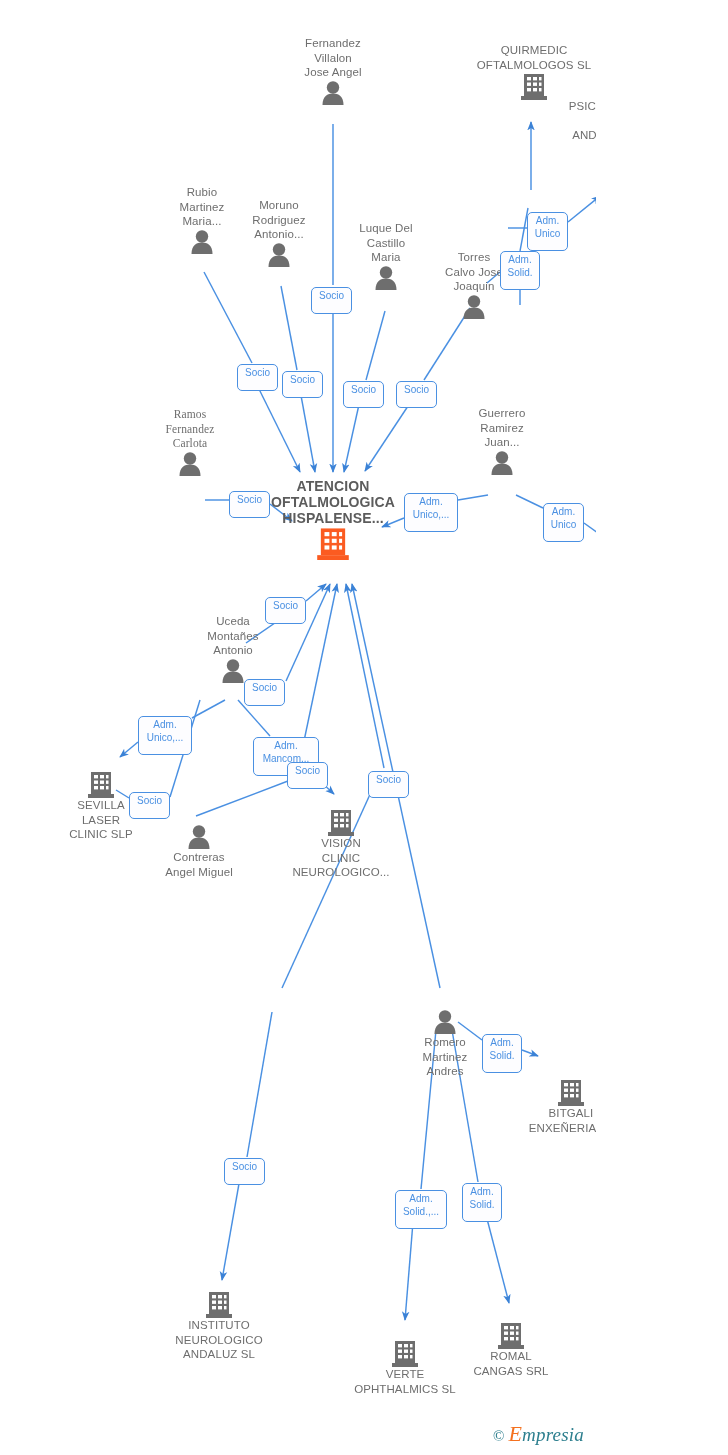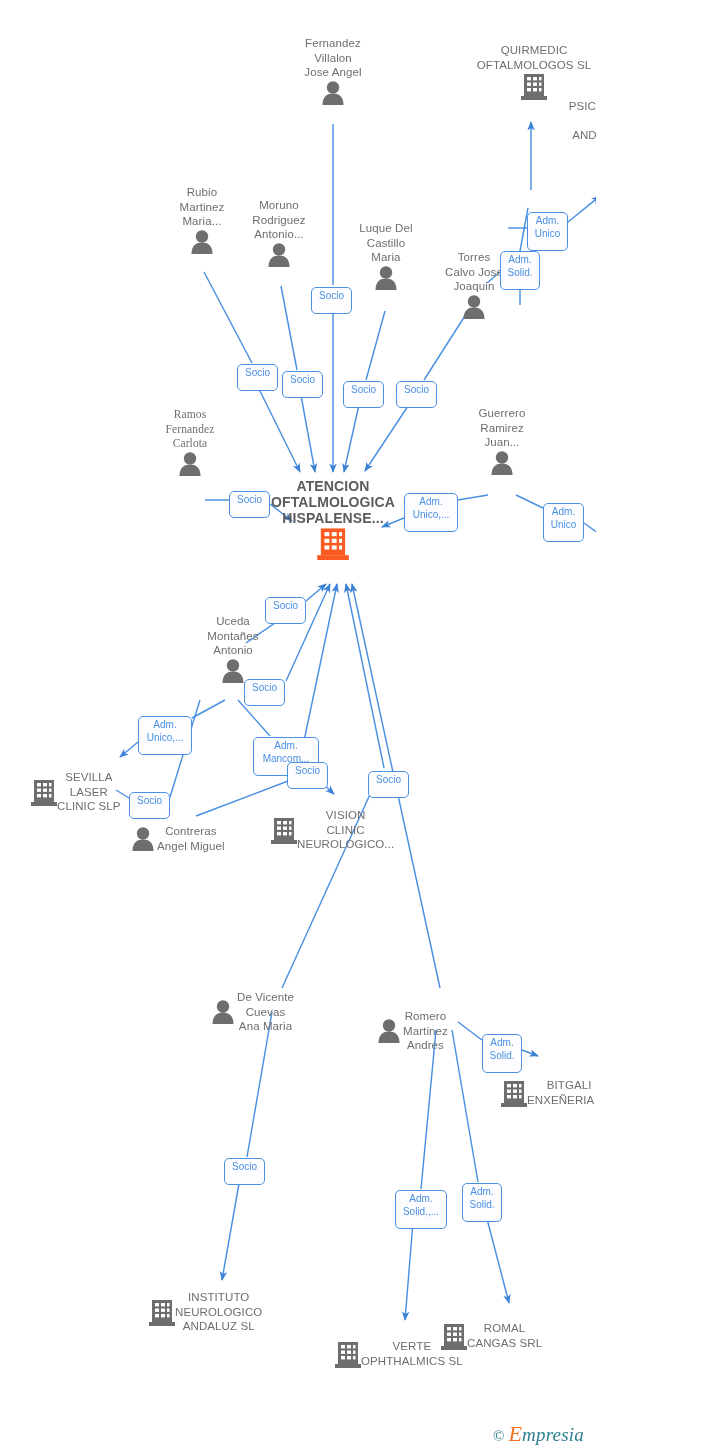--- a/index.html
+++ b/index.html
@@ -52,21 +52,21 @@
   }
   .node.focus .caption {
     color: #5c5c5c;
     font-weight: bold;
     font-size: 14px;
     line-height: 16px;
   }
   .node.caption-above .caption { order: 0; }
   .node-inner {
     display: flex;
-    flex-direction: row;
+    flex-direction: column;
     align-items: center;
   }
   .node.caption-above .node-inner { flex-direction: column; }
   .edge-label {
     position: absolute;
     border: 1.4px solid #4a90e2;
     border-radius: 5px;
     background: #fdfdff;
     color: #4a90e2;
     font-size: 10px;
@@ -427,33 +427,20 @@
               <rect x="18" y="16" width="2.5" height="3.4"></rect>
             </g>
           </svg>
       </span>
       <span class="caption">VISION
 CLINIC
 NEUROLOGICO...</span>
     </div>
   </div>
 
-  <div class="node person" style="left:279px; top:990px;">
-    <div class="node-inner">
-      <span class="glyph">
-        <svg width="28" height="26" viewBox="0 0 28 26">
-            <circle cx="14" cy="7.5" r="6.2" fill="#6e6e6e"></circle>
-            <path d="M3.5 25 C3.5 16.5 8.5 13.6 14 13.6 C19.5 13.6 24.5 16.5 24.5 25 Z" fill="#6e6e6e"></path>
-          </svg>
-      </span>
-      <span class="caption">De Vicente
-Cuevas
-Ana Maria</span>
-    </div>
-  </div>
 
   <div class="node person" style="left:445px; top:1009px;">
     <div class="node-inner">
       <span class="glyph">
         <svg width="28" height="26" viewBox="0 0 28 26">
             <circle cx="14" cy="7.5" r="6.2" fill="#6e6e6e"></circle>
             <path d="M3.5 25 C3.5 16.5 8.5 13.6 14 13.6 C19.5 13.6 24.5 16.5 24.5 25 Z" fill="#6e6e6e"></path>
           </svg>
       </span>
       <span class="caption">Romero

